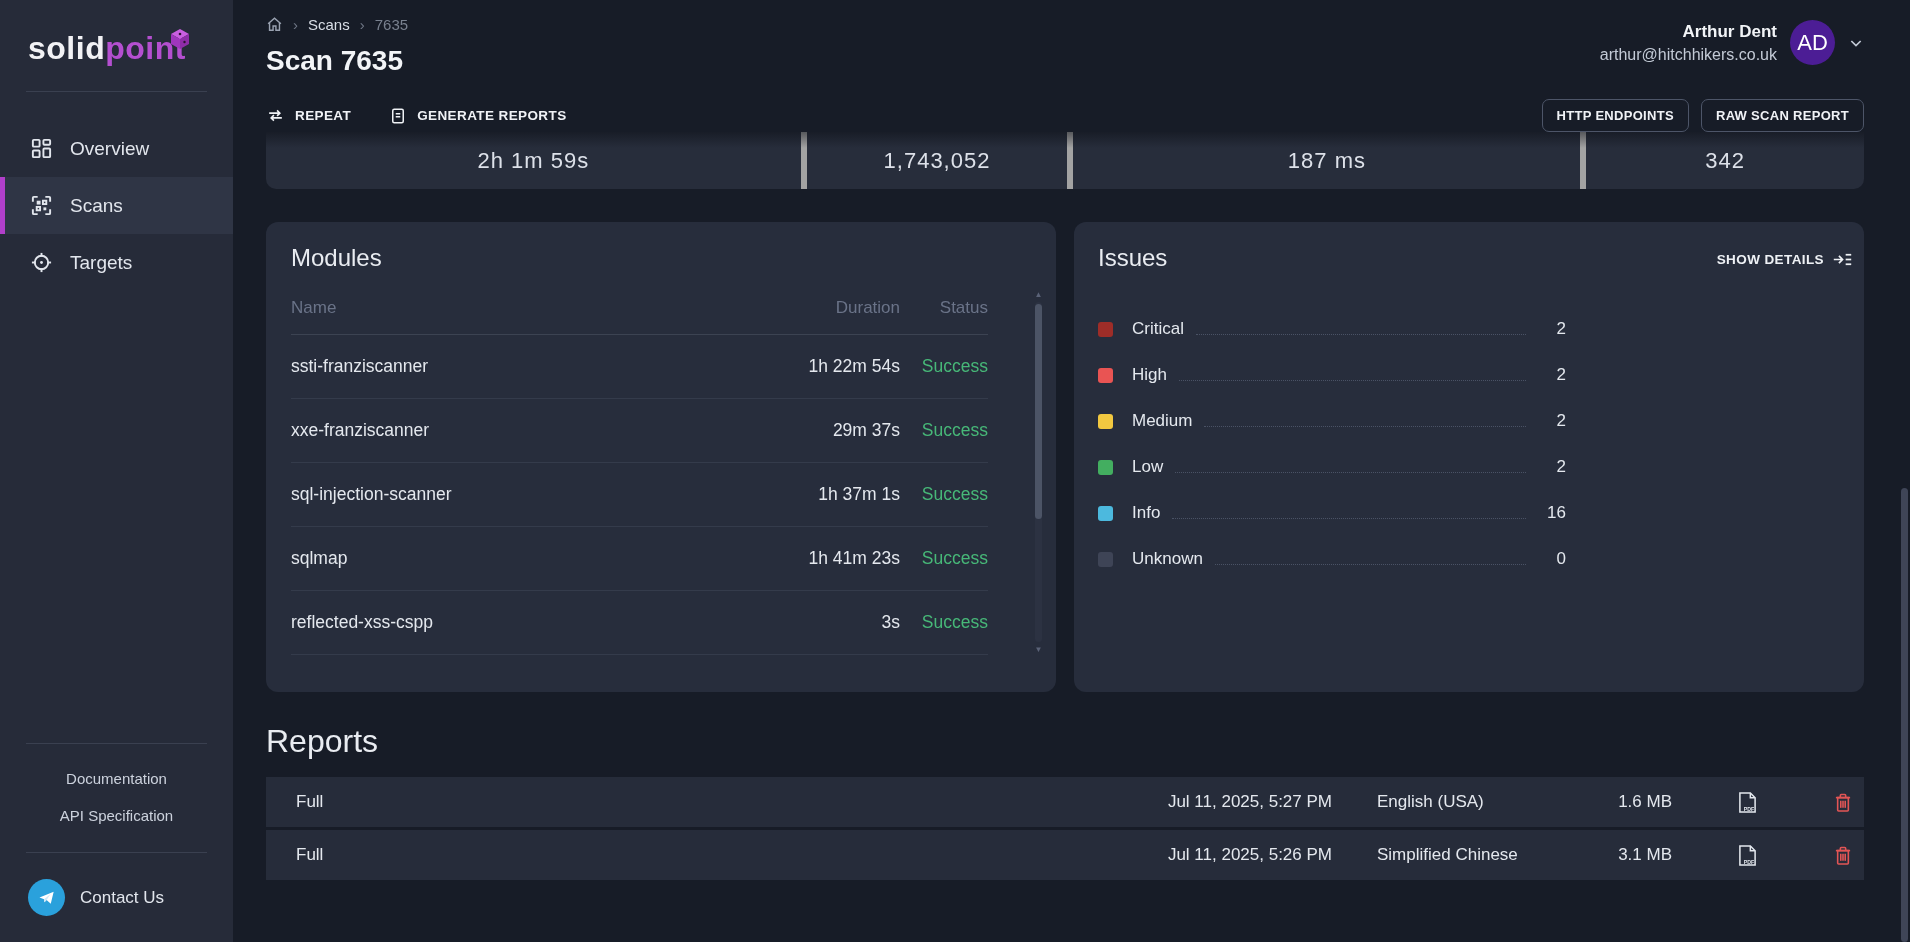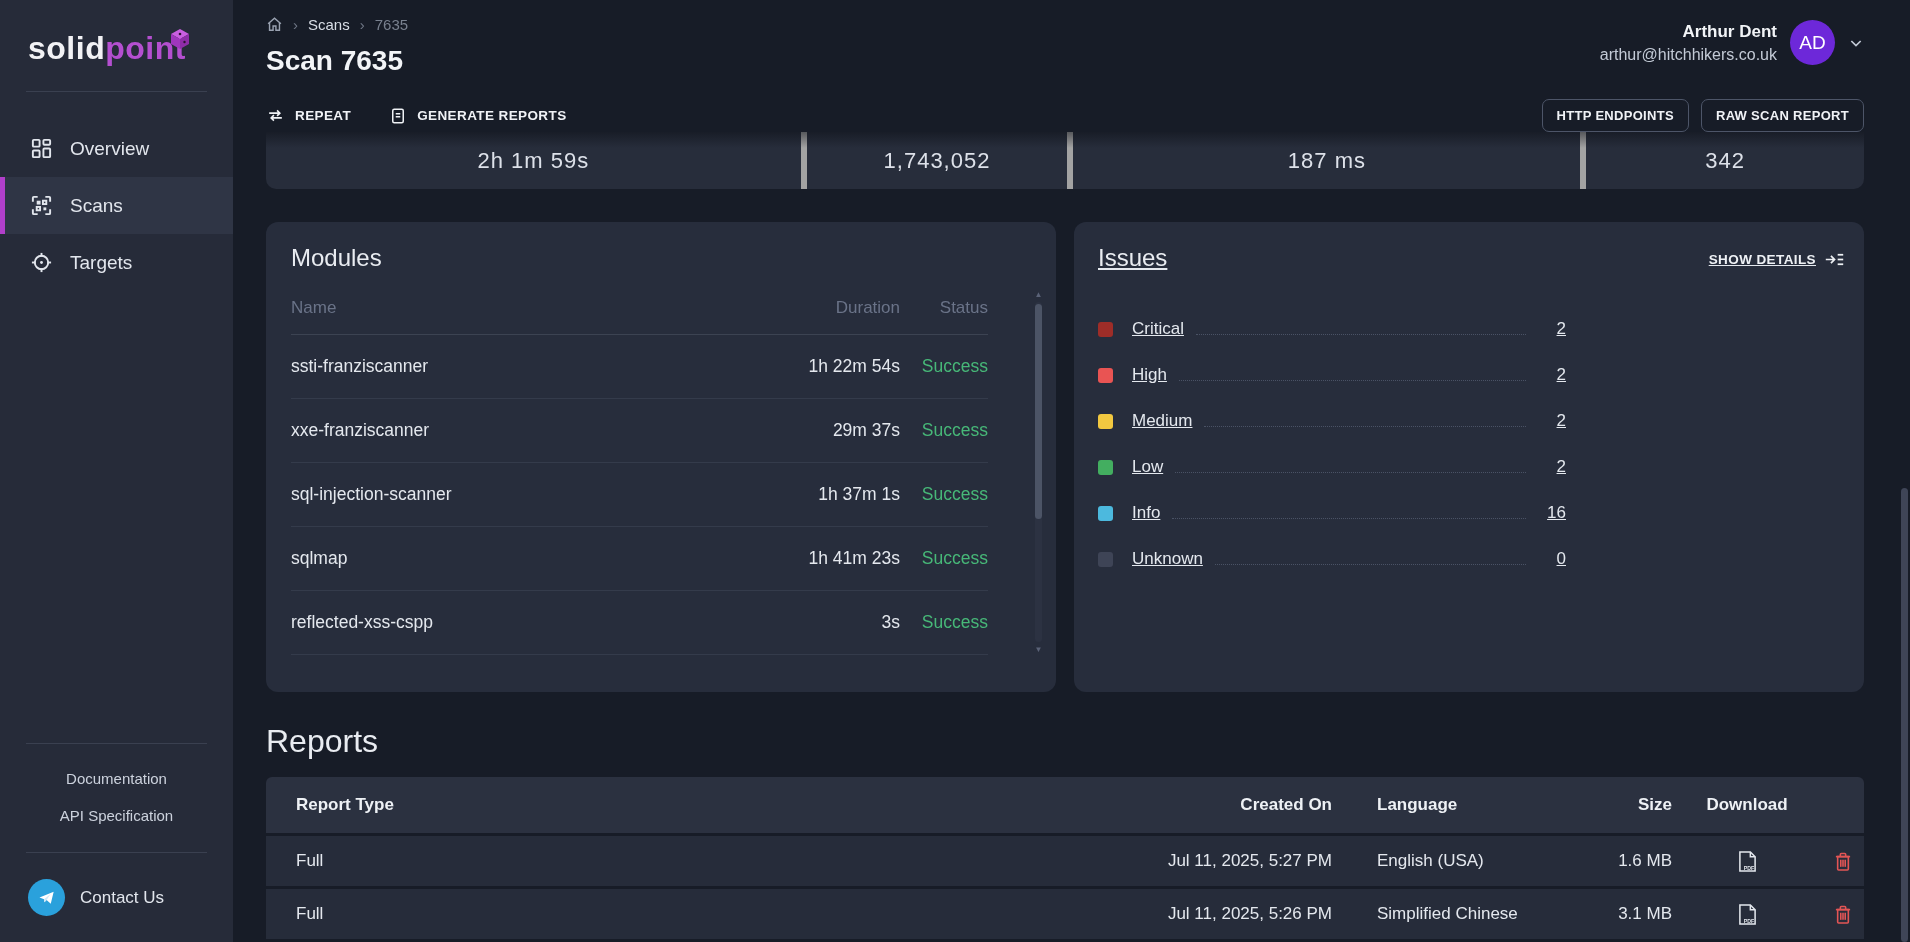--- a/index.html
+++ b/index.html
@@ -35,21 +35,21 @@
   .topbar { padding: 16px 46px 0 33px; }
   .breadcrumb { display: flex; align-items: center; gap: 10px; font-size: 15px; color: #8d96a6; }
   .crumb-current { color: #d9dee6; }
   .crumb-muted { color: #79818f; }
   .crumb-sep { color: #6e7685; font-size: 15px; }
   .page-title { margin-top: 12px; font-size: 28px; font-weight: 700; color: #f2f4f7; }
   .user-block { position: absolute; top: 20px; right: 46px; display: flex; align-items: center; gap: 13px; margin-left: 10px; }
   .user-text { text-align: right; }
   .user-name { font-size: 17px; font-weight: 700; color: #f2f4f7; }
   .user-email { font-size: 16px; color: #c3cad6; margin-top: 4px; }
-  .avatar { width: 45px; height: 45px; border-radius: 50%; background: #6d28d9; color: #fff; font-size: 19px; display: flex; align-items: center; justify-content: center; cursor: pointer; }
+  .avatar { width: 45px; height: 45px; border-radius: 50%; background: #4c1d95; color: #fff; font-size: 22px; display: flex; align-items: center; justify-content: center; cursor: pointer; }
   .user-chevron { display: inline-flex; cursor: pointer; }
   
   .toolbar { margin-top: 22px; display: flex; align-items: center; padding: 0 46px 0 33px; }
   .tool-btn { display: flex; align-items: center; gap: 10px; font-size: 13.5px; font-weight: 700; letter-spacing: .4px; color: #f0f2f6; cursor: pointer; margin-right: 38px; background: none; border: none; font-family: inherit; }
   .toolbar-spacer { flex: 1; }
   .outline-btn { border: 1px solid #4d5568; border-radius: 7px; padding: 8px 14px; font-size: 13px; font-weight: 700; letter-spacing: .3px; color: #f0f2f6; background: transparent; cursor: pointer; margin-left: 12px; font-family: inherit; }
   
   .stats-card { margin: 0 46px 0 33px; height: 57px; background: #272d3b; border-radius: 0 0 10px 10px; display: flex; align-items: center; position: relative; overflow: hidden; }
   .stats-card::before { content: ""; position: absolute; top: 0; left: 0; right: 0; height: 16px; background: linear-gradient(rgba(10,13,20,.5), rgba(10,13,20,0)); pointer-events: none; }
   .stat-cell { display: flex; align-items: center; justify-content: center; height: 100%; font-size: 22px; color: #dde1e9; letter-spacing: 1px; }
@@ -68,21 +68,21 @@
   .mod-rows { margin-right: 30px; }
   .mod-row { display: flex; align-items: center; height: 64px; border-bottom: 1px solid #343b4b; font-size: 17.5px; color: #e4e8ee; }
   .mod-status { color: #47b878; }
   .mod-scrollbar { position: absolute; right: 13px; top: 72px; bottom: 42px; width: 9px; }
   .mod-scroll-up, .mod-scroll-down { position: absolute; left: 0; width: 9px; font-size: 8px; color: #5b6378; text-align: center; }
   .mod-scroll-up { top: -4px; }
   .mod-scroll-down { bottom: -4px; }
   .mod-track { position: absolute; top: 8px; bottom: 8px; left: 1px; width: 7px; background: #2c3242; border-radius: 4px; }
   .mod-thumb { position: absolute; top: 10px; height: 215px; left: 1px; width: 7px; background: #4c5466; border-radius: 4px; }
   
-  .issues-inner { padding: 22px 20px 0 24px; text-decoration: underline; }
+  .issues-inner { padding: 22px 12px 0 24px; }
   .issues-head { display: flex; align-items: flex-start; justify-content: space-between; }
   .show-details { display: flex; align-items: center; gap: 9px; font-size: 13.5px; font-weight: 700; letter-spacing: .4px; color: #eef1f5; cursor: pointer; margin-top: 8px; background: none; border: none; font-family: inherit; }
   .legend { margin-top: 34px; width: 468px; }
   .legend-item { display: flex; align-items: center; height: 46px; }
   .legend-sq { width: 15px; height: 15px; border-radius: 3px; margin-right: 19px; flex: none; }
   .legend-label { font-size: 17px; color: #e4e8ee; white-space: nowrap; }
   .legend-dots { flex: 1; border-bottom: 1px dotted #4a5265; height: 1px; margin: 10px 12px 0 12px; }
   .legend-value { font-size: 17px; color: #e4e8ee; min-width: 28px; text-align: right; }
   .donut-wrap { position: absolute; top: 54px; right: 21px; width: 250px; height: 250px; }
   .donut-center { position: absolute; inset: 0; display: flex; align-items: center; justify-content: center; font-size: 33px; color: #d8dce4; letter-spacing: 1px; }
@@ -342,28 +342,20 @@
               <span class="legend-dots"></span>
               <span class="legend-value">0</span>
             </div>
           </div>
       </div>
     </div>
   </div>
 
   <div class="reports-title">Reports</div>
   <div class="reports-table">
-    <div class="rep-header">
-      <div class="c-type">Report Type</div>
-      <div class="c-created">Created On</div>
-      <div class="c-lang">Language</div>
-      <div class="c-size">Size</div>
-      <div class="c-dl">Download</div>
-      <div class="c-del"></div>
-    </div>
     <div id="reports-body">
         <div class="rep-row">
           <div class="c-type">Full</div>
           <div class="c-created">Jul 11, 2025, 5:27 PM</div>
           <div class="c-lang">English (USA)</div>
           <div class="c-size">1.6 MB</div>
           <div class="c-dl"><button class="icon-btn">
               <svg width="19" height="23" viewBox="0 0 20 24" fill="none" stroke="#e4e8ee" stroke-width="1.6">
                 <path d="M2 2 H13 L18 7 V22 H2 Z"></path>
                 <path d="M13 2 V7 H18"></path>

